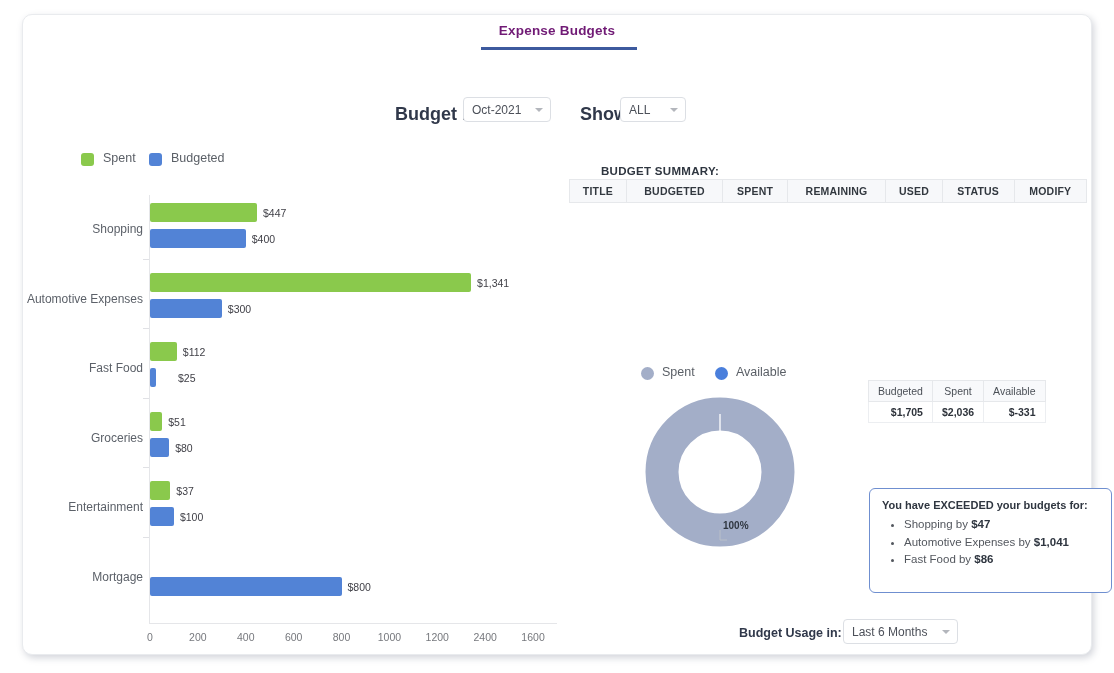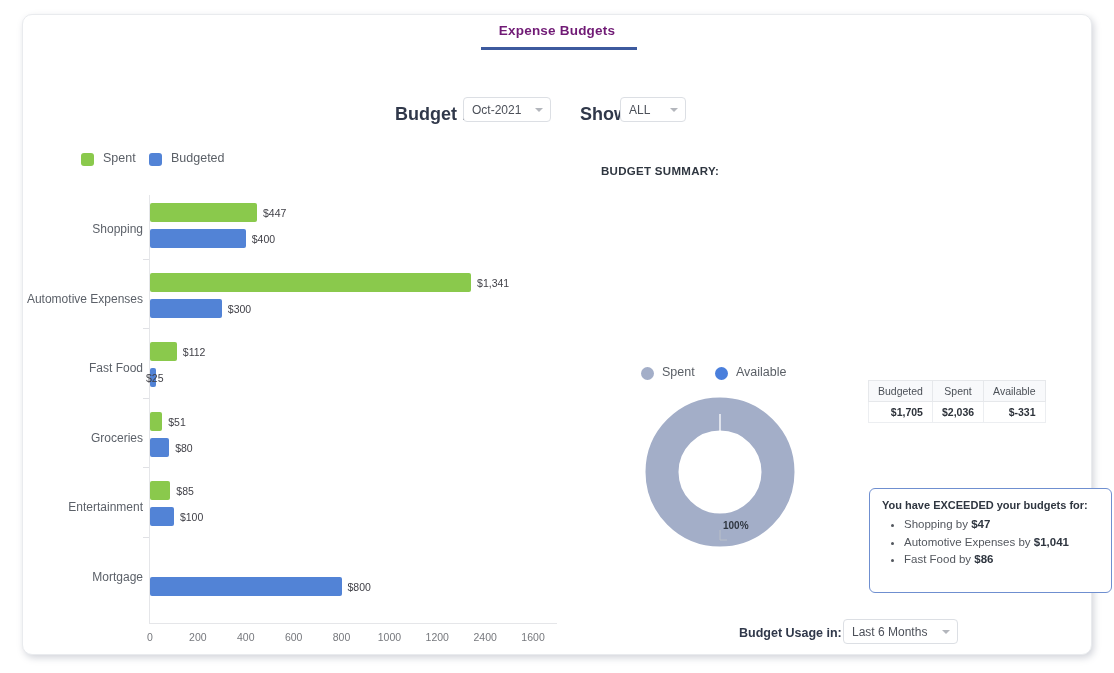--- a/index.html
+++ b/index.html
@@ -206,31 +206,31 @@
         <div class="cat-label" style="right: auto; left: 0px; width: 120px; top: 100.5px;">Automotive Expenses</div>
         <div class="bar spent" style="left: 127px; top: 81.5px; width: 321.051px;"></div>
         <div class="bar-val" style="left: 454.051px; top: 85.5px;">$1,341</div>
         <div class="bar budgeted" style="left: 127px; top: 107.5px; width: 71.8235px;"></div>
         <div class="bar-val" style="left: 204.824px; top: 111.5px;">$300</div>
         <div class="grp-tick" style="top: 137px;"></div>
         <div class="cat-label" style="right: auto; left: 0px; width: 120px; top: 170px;">Fast Food</div>
         <div class="bar spent" style="left: 127px; top: 151px; width: 26.8141px;"></div>
         <div class="bar-val" style="left: 159.814px; top: 155px;">$112</div>
         <div class="bar budgeted" style="left: 127px; top: 177px; width: 5.98529px;"></div>
-        <div class="bar-val" style="left: 123px; top: 181px;">$25</div>
+        <div class="bar-val" style="left: 155px; top: 181px;">$25</div>
         <div class="grp-tick" style="top: 206.5px;"></div>
         <div class="cat-label" style="right: auto; left: 0px; width: 120px; top: 239.5px;">Groceries</div>
         <div class="bar spent" style="left: 127px; top: 220.5px; width: 12.21px;"></div>
         <div class="bar-val" style="left: 145.21px; top: 224.5px;">$51</div>
         <div class="bar budgeted" style="left: 127px; top: 246.5px; width: 19.1529px;"></div>
         <div class="bar-val" style="left: 152.153px; top: 250.5px;">$80</div>
         <div class="grp-tick" style="top: 276px;"></div>
         <div class="cat-label" style="right: auto; left: 0px; width: 120px; top: 309px;">Entertainment</div>
         <div class="bar spent" style="left: 127px; top: 290px; width: 20.35px;"></div>
-        <div class="bar-val" style="left: 153.35px; top: 294px;">$85</div>
+        <div class="bar-val" style="left: 153.35px; top: 294px;">$37</div>
         <div class="bar budgeted" style="left: 127px; top: 316px; width: 23.9412px;"></div>
         <div class="bar-val" style="left: 156.941px; top: 320px;">$100</div>
         <div class="grp-tick" style="top: 345.5px;"></div>
         <div class="cat-label" style="right: auto; left: 0px; width: 120px; top: 378.5px;">Mortgage</div>
         <div class="bar budgeted" style="left: 127px; top: 385.5px; width: 191.529px;"></div>
         <div class="bar-val" style="left: 324.529px; top: 389.5px;">$800</div>
       </div>
     <div id="xticks-layer">
         <div class="xtick" style="left: 127px;">0</div>
         <div class="xtick" style="left: 174.882px;">200</div>
@@ -238,20 +238,34 @@
         <div class="xtick" style="left: 270.647px;">600</div>
         <div class="xtick" style="left: 318.529px;">800</div>
         <div class="xtick" style="left: 366.412px;">1000</div>
         <div class="xtick" style="left: 414.294px;">1200</div>
         <div class="xtick" style="left: 462.176px;">2400</div>
         <div class="xtick" style="left: 510.059px;">1600</div>
       </div>
   </div>
 
   <div class="sum-title">BUDGET SUMMARY:</div>
+  <table class="summary">
+    <thead>
+        <tr id="sum-head">
+          <th>TITLE</th>
+          <th>BUDGETED</th>
+          <th>SPENT</th>
+          <th>REMAINING</th>
+          <th>USED</th>
+          <th>STATUS</th>
+          <th>MODIFY</th>
+        </tr>
+      </thead>
+    <tbody id="sum-body"></tbody>
+  </table>
 
   <div class="donut-legend">
     <div class="dl-item dli-0">
       <span class="dl-sw" style="background:#a3aec8"></span>
       <span class="dl-tx">Spent</span>
     </div>
     <div class="dl-item dli-1">
       <span class="dl-sw" style="background:#4a7fdc"></span>
       <span class="dl-tx">Available</span>
     </div>

